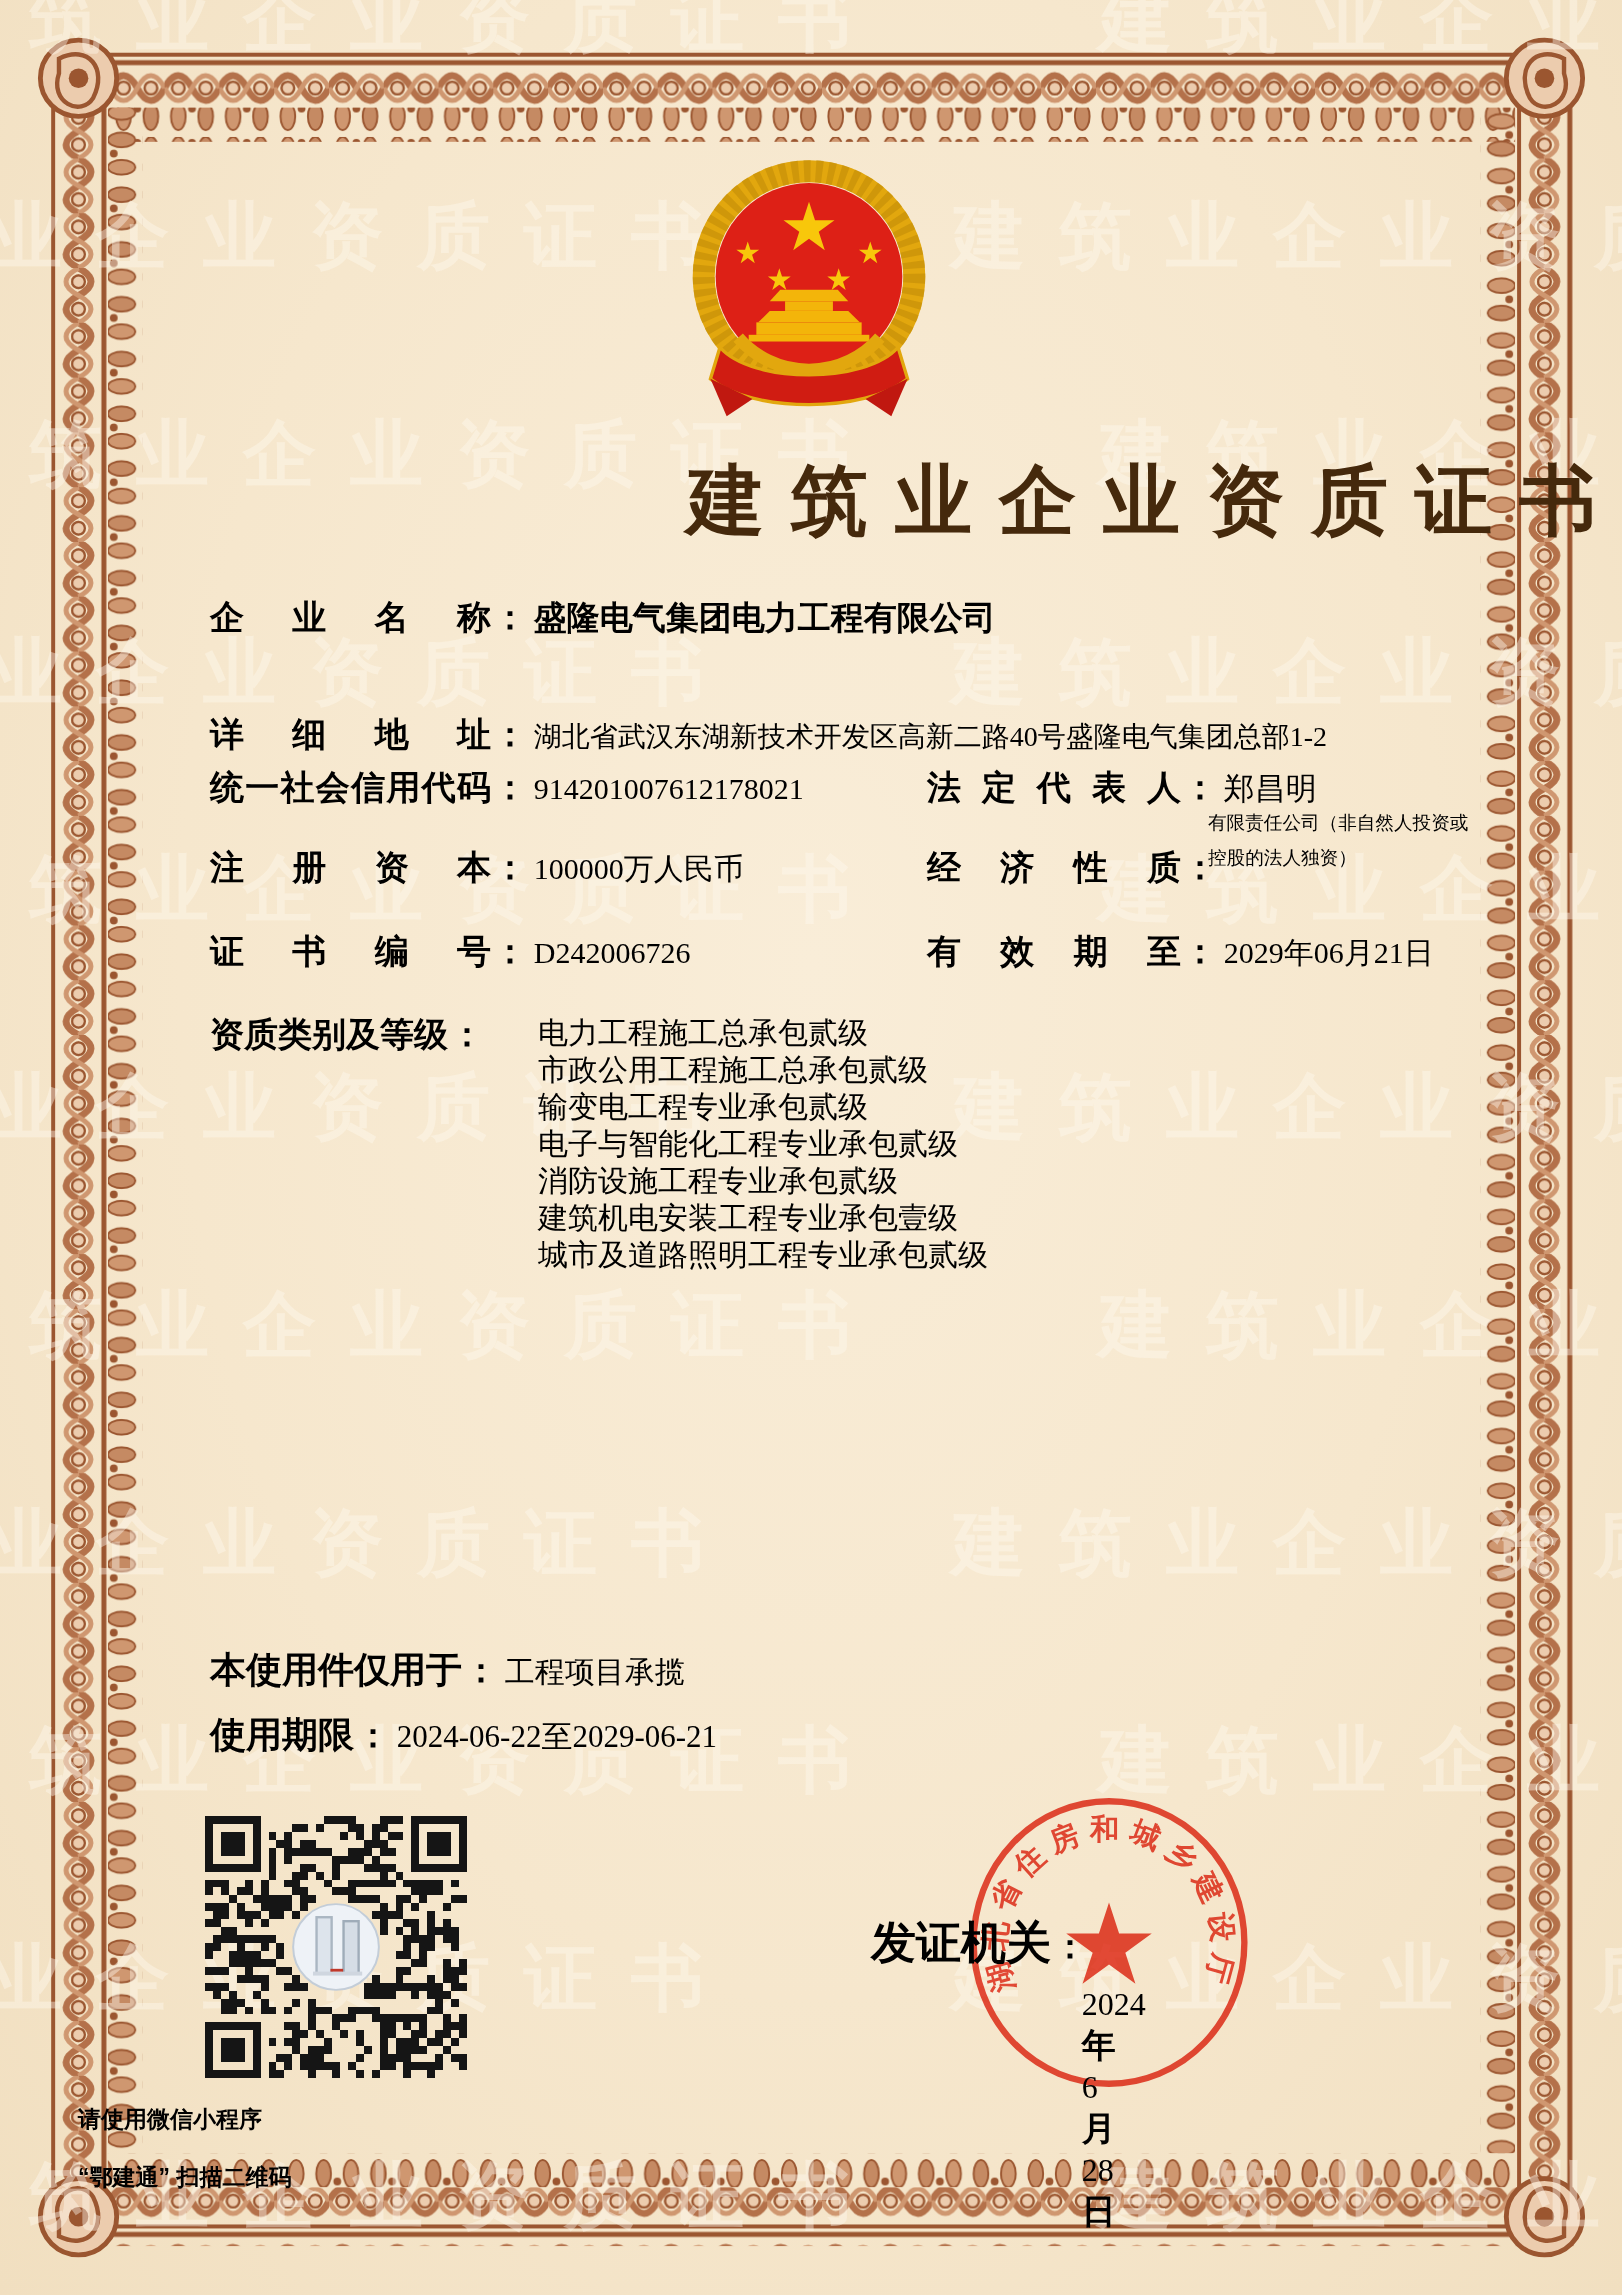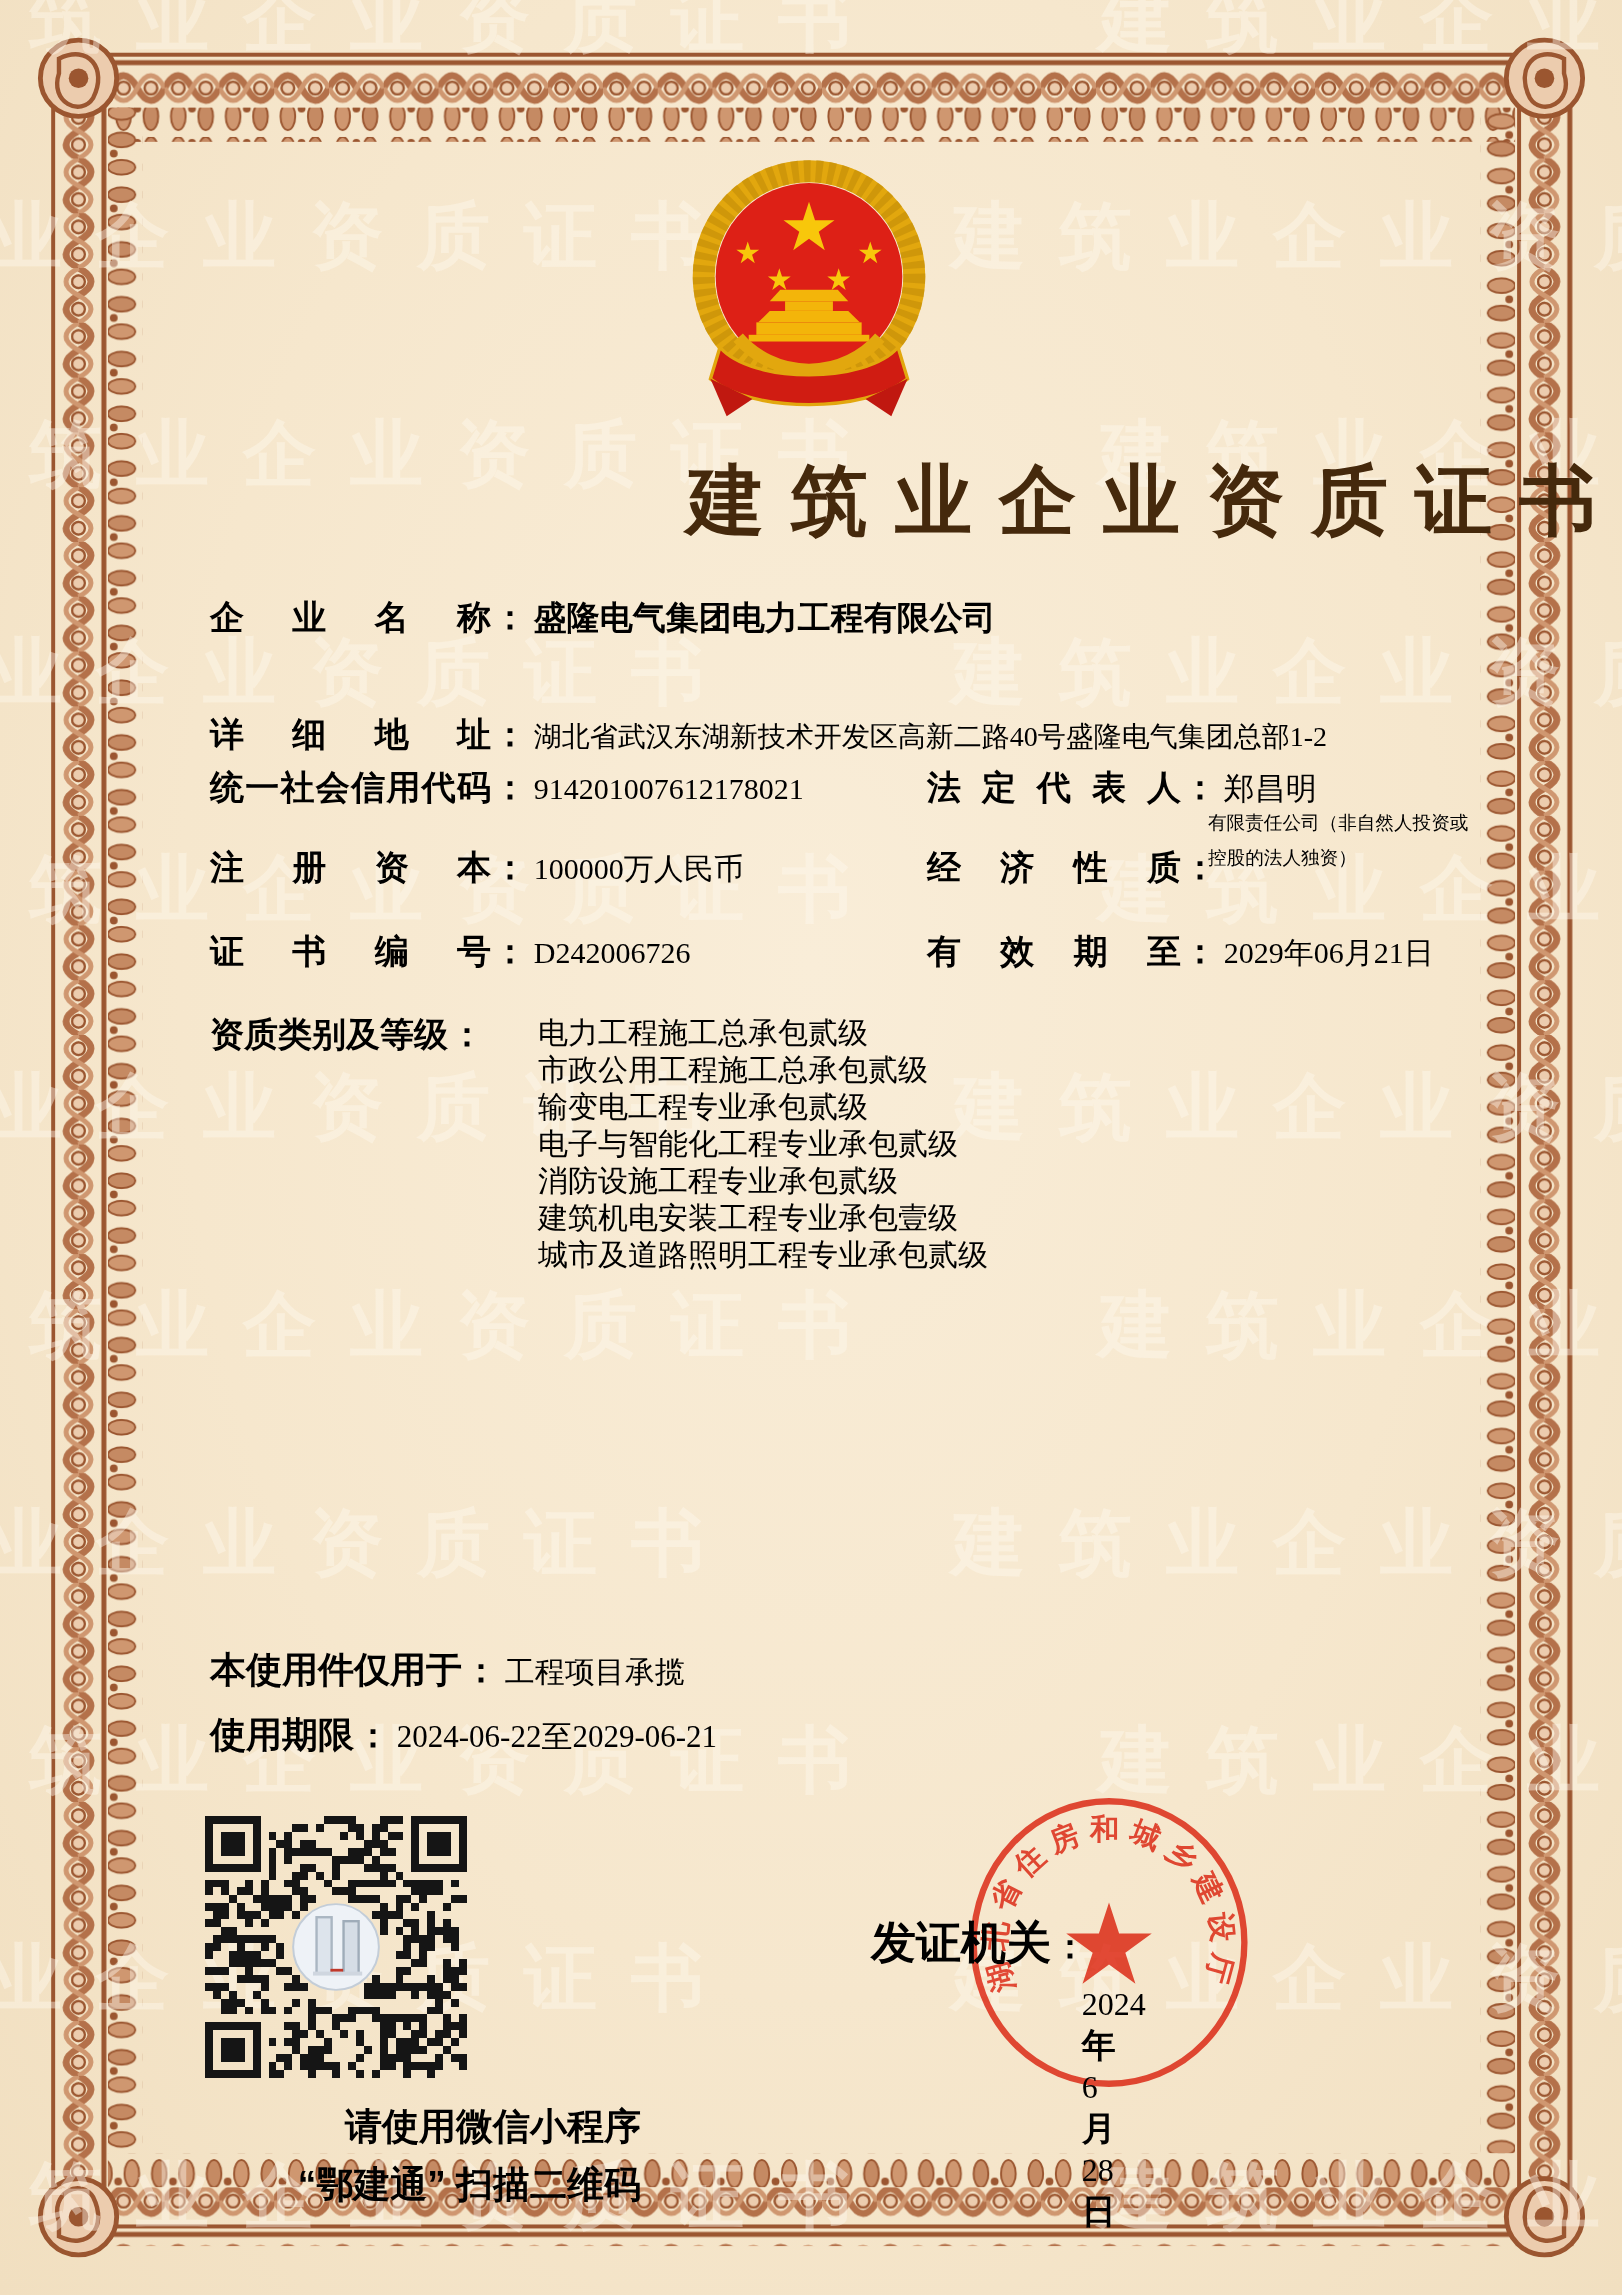--- a/index.html
+++ b/index.html
@@ -21,22 +21,22 @@
   .val{font-family:"Liberation Serif","DejaVu Serif",serif;font-size:30px;line-height:1.15;}
   .val-big{font-size:33px;font-weight:700;}
   .val-sm{font-size:28px;margin-top:36px;}
   .val-md{font-size:31px;}
   .note{position:absolute;left:1208px;top:805px;width:274px;
     font-family:"Liberation Serif","DejaVu Serif",serif;font-size:18.6px;line-height:35px;}
   .qlist{position:absolute;left:514px;top:1014px;
     font-family:"Liberation Serif","DejaVu Serif",serif;font-size:30px;line-height:37px;margin-left:24px;}
   .big-lab{font-size:36px;}
   .qr{position:absolute;left:205px;top:1816px;}
-  .qr-cap{position:absolute;left:78px;width:563px;text-align:right;
-    font-weight:700;font-size:37px;line-height:1;}
+  .qr-cap{position:absolute;left:78px;width:563px;text-align:left;
+    font-weight:700;font-size:23px;line-height:1;}
   .daterow{position:absolute;left:1074px;top:1986px;display:flex;align-items:baseline;flex-direction:column;}
   .dnum{font-family:"Liberation Serif","DejaVu Serif",serif;font-size:32px;}
   .dunit{font-weight:700;font-size:34px;margin:0 9.8px 0 7.8px;}
   .seal{position:absolute;left:962px;top:1791px;opacity:.88;mix-blend-mode:multiply;}
 </style>
 </head>
 <body>
 
 <svg width="0" height="0" style="position:absolute">
   <defs>

